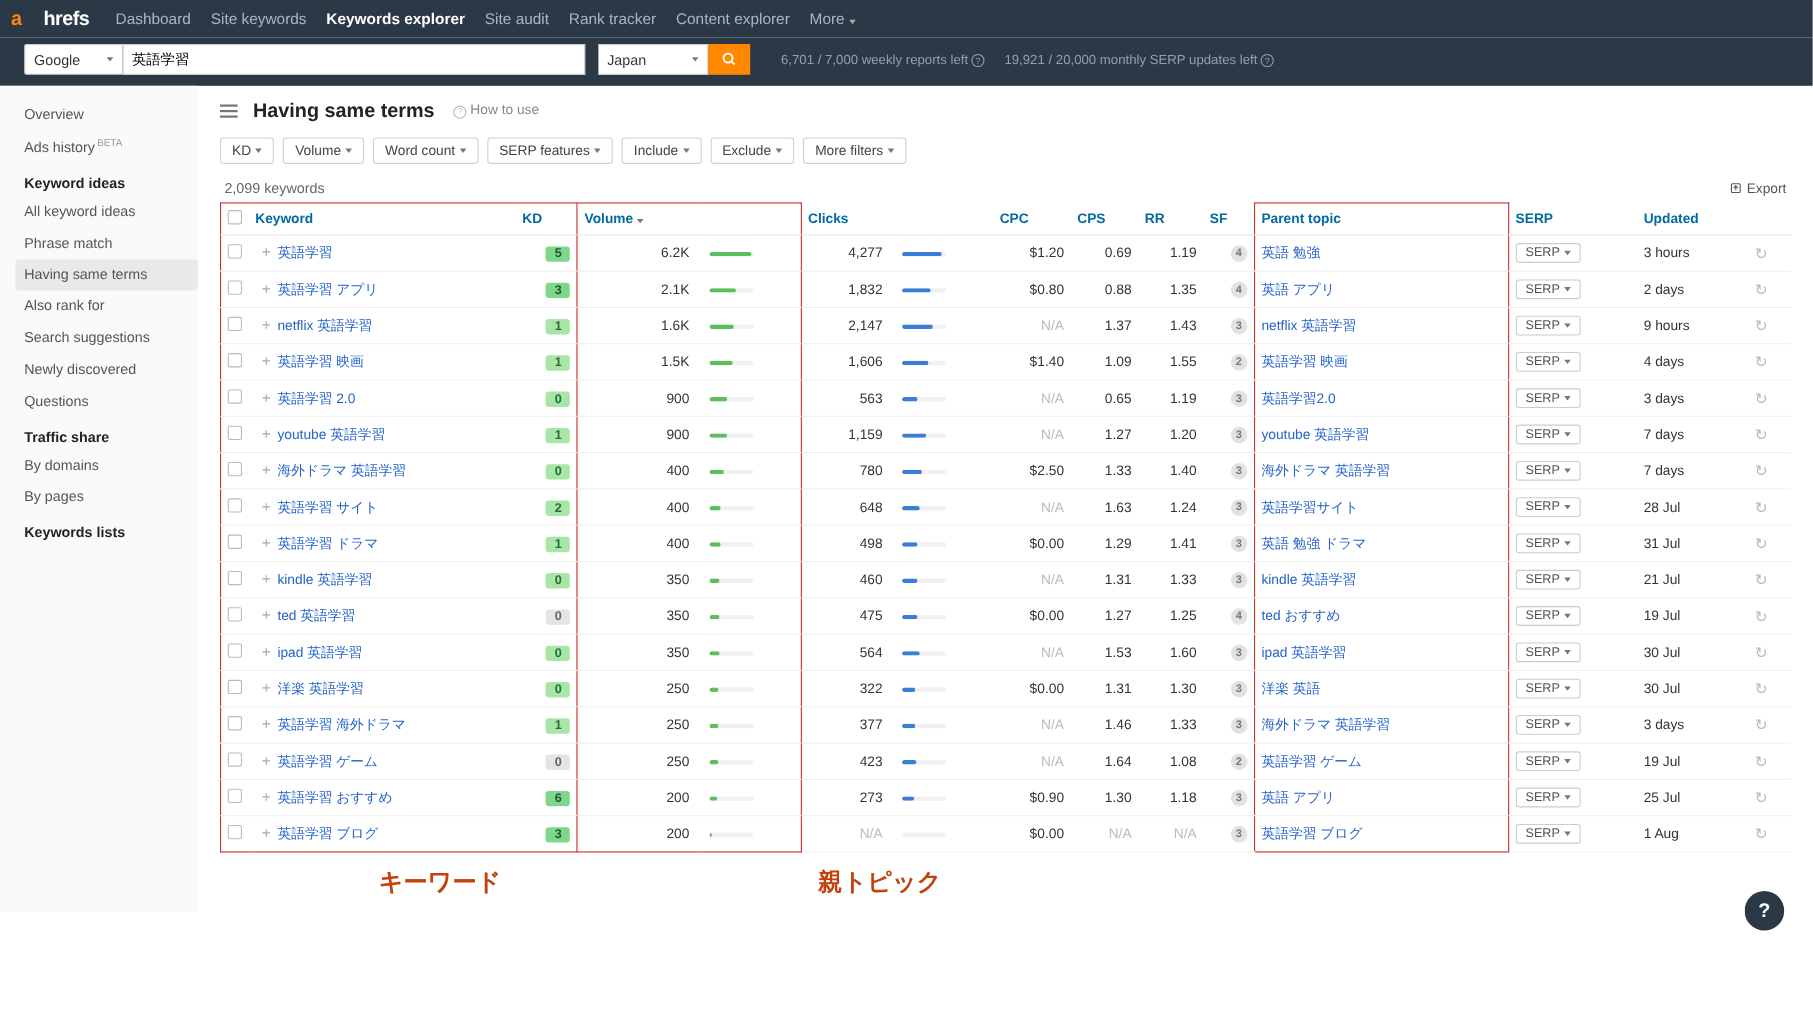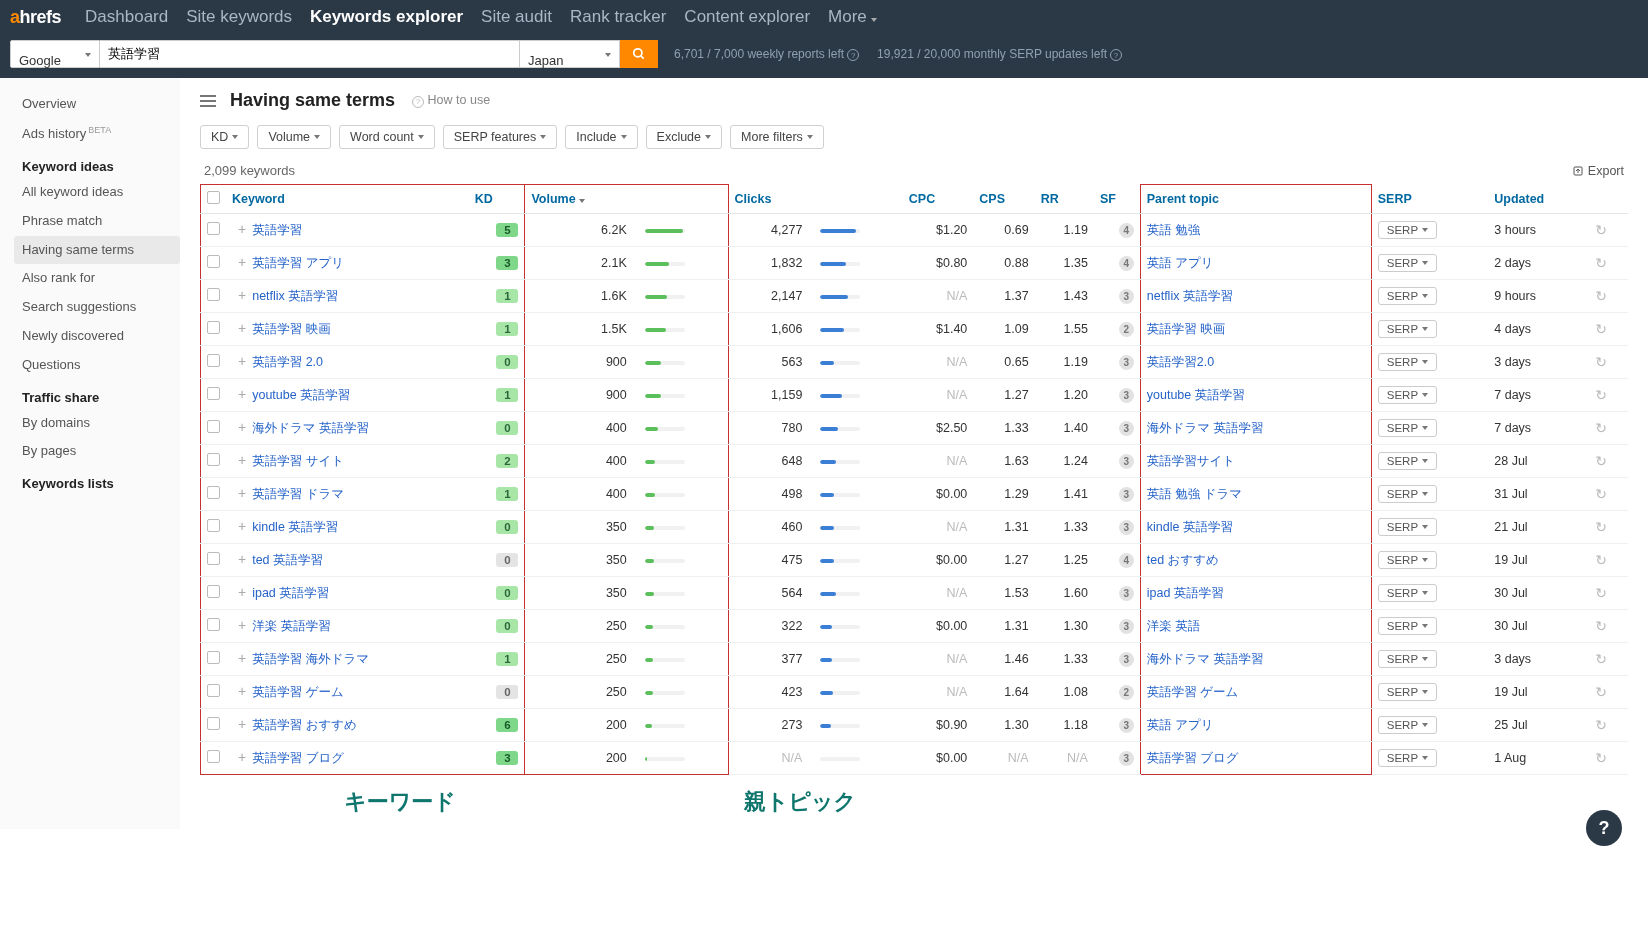--- a/index.html
+++ b/index.html
@@ -1,30 +1,30 @@
 <!DOCTYPE html>
 <html><head>
 <meta charset="utf-8">
 <style>
 * { box-sizing: border-box; margin: 0; padding: 0; }
 body { font-family: -apple-system, BlinkMacSystemFont, "Segoe UI", Helvetica, Arial, sans-serif; font-size: 13px; color: #333; background: #fff; }
 .topbar { background: #2b3947; color: #a9b6c3; display: flex; align-items: center; height: 34px; padding: 0 10px; }
 .logo { font-weight: 700; font-size: 18px; letter-spacing: -0.5px; margin-right: 24px; }
 .logo .a { color: #ff8800; }
-.logo .rest { color: #fff; }
-.topnav { display: flex; gap: 18px; align-items: center; font-size: 17px; }
+.logo .rest { color: #fff; margin-left: 20px; }
+.topnav { display: flex; gap: 18px; align-items: center; font-size: 14px; }
 .topnav span { cursor: pointer; }
 .topnav .active { color: #fff; font-weight: 600; }
 .searchbar { background: #2b3947; display: flex; align-items: center; padding: 6px 10px 10px; gap: 0; }
-.select-engine, .select-country { background: #fff; border: 1px solid #ccc; font-size: 13px; padding: 12px 8px; height: 28px; display: flex; cursor:pointer;}
+.select-engine, .select-country { background: #fff; border: 1px solid #ccc; font-size: 13px; padding: 0 8px; height: 28px; display: flex; align-items:center; cursor:pointer;margin-left:12px;}
 .select-engine { border-radius: 2px 0 0 2px; width: 90px; justify-content: space-between; }
 .search-input { flex: 0 0 420px; height: 28px; border: 1px solid #ccc; border-left: none; padding: 0 8px; font-size: 13px; }
 .select-country { border-left: none; width: 100px; justify-content:space-between;}
 .search-btn { background: #ff8800; border: none; width: 38px; height: 28px; color: #fff; cursor: pointer; display:flex; align-items:center; justify-content:center; }
-.quotas { color: #8fa0b0; font-size: 12px; margin-left: 16px; display: flex; gap: 18px; }
+.quotas { color: #8fa0b0; font-size: 12px; margin-left: 28px; display: flex; gap: 18px; }
 .main { display: flex; }
 .sidebar { width: 180px; padding: 12px 0 12px 14px; background: #fafafa; flex-shrink: 0; }
 .sidebar .item { padding: 4px 8px; color: #555; font-size: 13px; cursor: pointer; line-height: 1.6; }
 .sidebar .section-title { font-weight: 700; color: #222; padding: 10px 8px 4px; font-size: 13px; }
 .sidebar .item.active { background: #e9e9e9; border-radius: 3px; }
 .sidebar .beta { font-size: 9px; color: #999; vertical-align: super; margin-left:2px;}
 .content { flex: 1; padding: 12px 20px; }
 .header-row { display: flex; align-items: center; gap: 14px; margin-bottom: 14px; }
 .page-title { font-size: 18px; font-weight: 700; color: #222; }
 .howto { color: #888; font-size: 12.5px; }
@@ -57,21 +57,21 @@
 .na { color:#bbb;}
 th.hb-top{border-top:1.5px solid #c53030;}
 .col-kw-l{border-left:1.5px solid #c53030;}
 .col-kd-r{border-right:1.5px solid #c53030;}
 .col-vol-l{border-left:1.5px solid #c53030;}
 .col-vol-r{border-right:1.5px solid #c53030;}
 .col-pt-l{border-left:1.5px solid #c53030;}
 .col-pt-r{border-right:1.5px solid #c53030;}
 tr.last-row td.col-kw-l, tr.last-row td.col-kd-r, tr.last-row td.col-vol-l, tr.last-row td.col-vol-r, tr.last-row td.col-pt-l, tr.last-row td.col-pt-r,
 tr.last-row td.hb-bot { border-bottom:1.5px solid #c53030;}
-.annotations{ display:flex; font-size:22px; font-weight:700; color:#0f766e; margin-top:12px; padding:0 30px;}
+.annotations{ display:flex; font-size:22px; font-weight:700; color:#c2410c; margin-top:12px; padding:0 30px;}
 .annotations div{flex:1; text-align:center;}
 .help-fab{position:fixed; right:26px; bottom:90px; width:36px; height:36px; border-radius:50%; background:#2b3947; color:#fff; display:flex; align-items:center; justify-content:center; font-size:18px; font-weight:700; cursor:pointer;}
 .q-icon{width:12px;height:12px;border-radius:50%;border:1px solid #8fa0b0;display:inline-flex;align-items:center;justify-content:center;font-size:8px;margin-left:3px;}
 </style>
 </head>
 <body>
 
 <div class="topbar">
   <div class="logo"><span class="a">a</span><span class="rest">hrefs</span></div>
   <div class="topnav" id="topnav">

